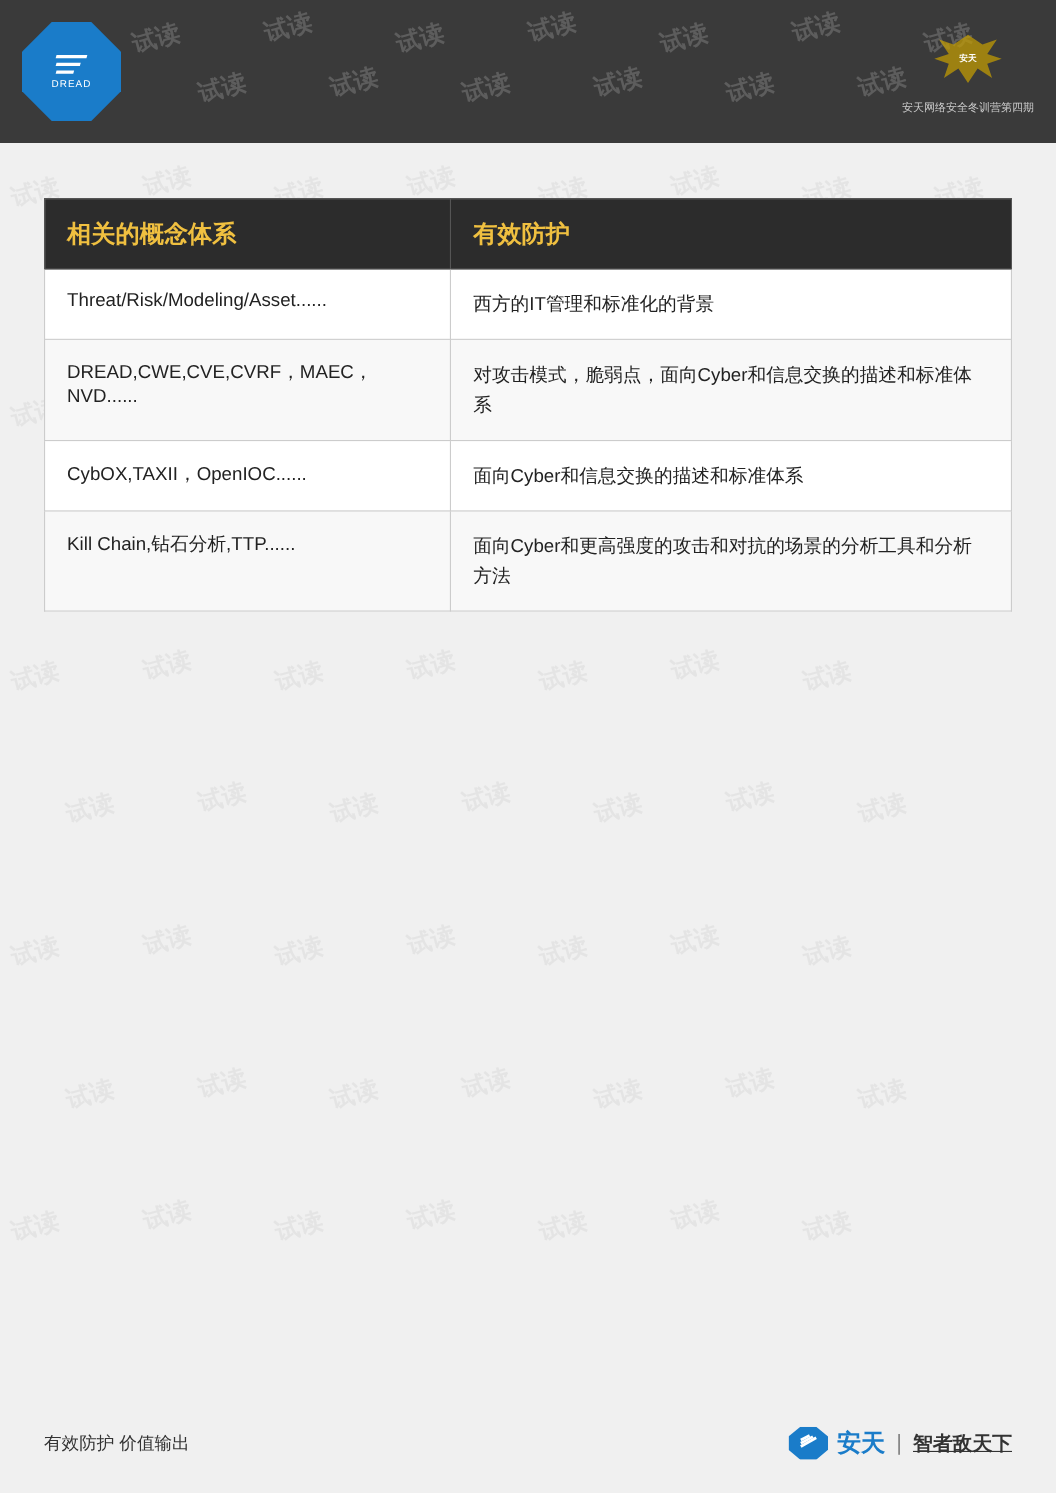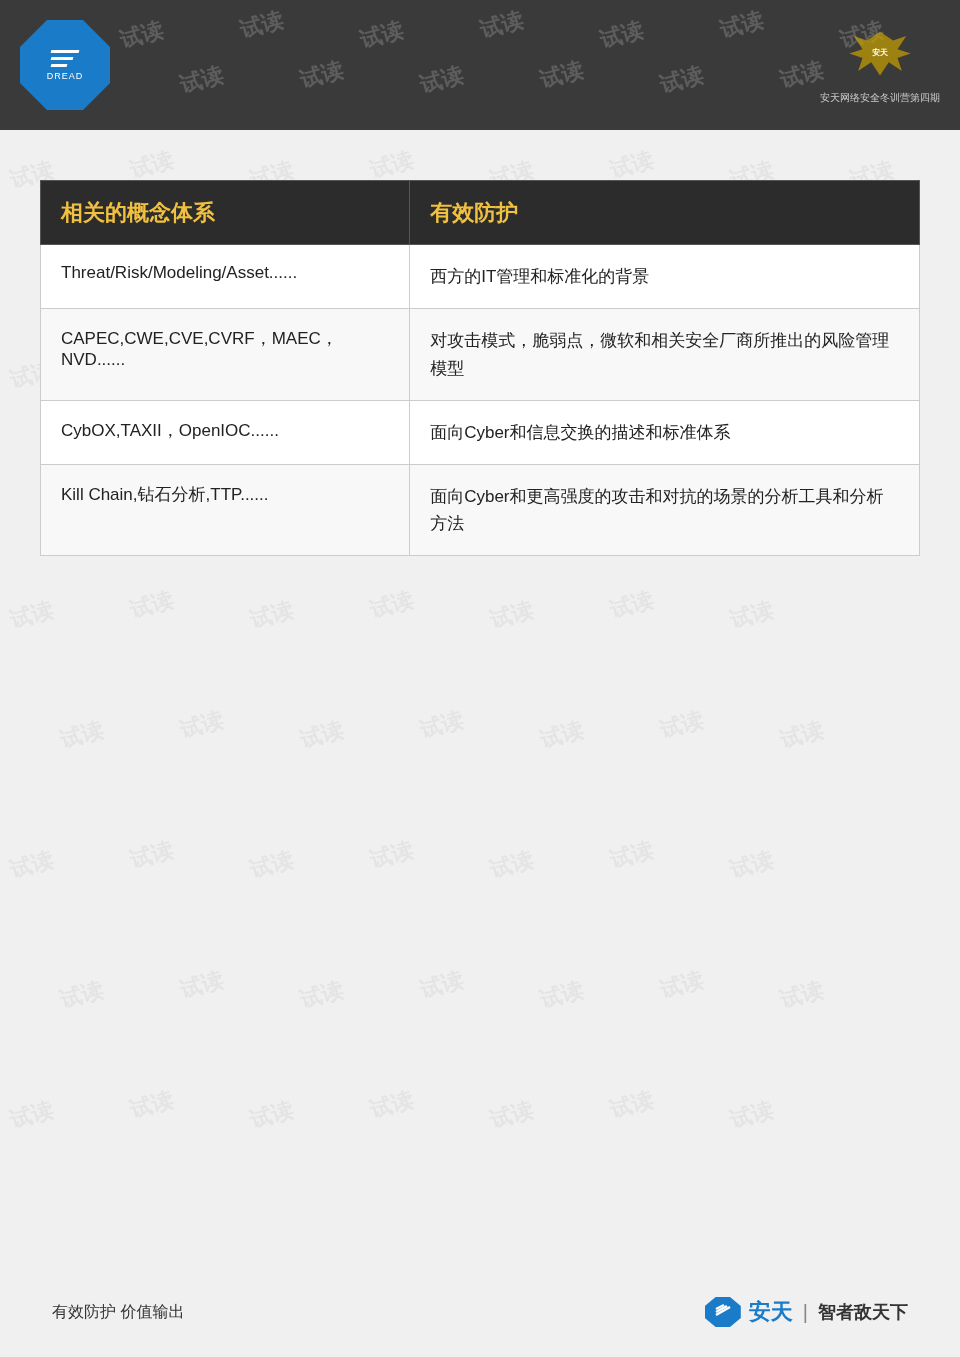--- a/index.html
+++ b/index.html
@@ -156,21 +156,21 @@
 
     
     .footer {
       position: absolute;
       bottom: 30px;
       left: 0;
       right: 0;
       display: flex;
       justify-content: space-between;
       align-items: center;
-      padding: 0 52px;
+      padding: 0 40px;
       z-index: 1;
     }
     .footer-left {
       font-size: 16px;
       color: #333;
       font-weight: 500;
     }
     .footer-right {
       display: flex;
       align-items: center;
@@ -185,20 +185,21 @@
     }
     .footer-antiy-text {
       font-size: 22px;
       font-weight: bold;
       color: #1a7cc9;
     }
     .footer-slogan {
       font-size: 18px;
       color: #333;
       font-weight: bold;
+      text-decoration: underline;
     }
 
     
     .header-right-svg {
       width: 70px;
       height: 55px;
     }
   </style>
 </head>
 <body>
@@ -315,22 +316,22 @@
         <th class="col-left">相关的概念体系</th>
         <th class="col-right">有效防护</th>
       </tr>
     </thead>
     <tbody id="table-body">
     <tr>
           <td class="col-left">Threat/Risk/Modeling/Asset......</td>
           <td class="col-right">西方的IT管理和标准化的背景</td>
         </tr>
         <tr>
-          <td class="col-left">CAPEC,CWE,CVE,CVRF，MAEC，NVD......</td>
-          <td class="col-right">对攻击模式，脆弱点，微软和相关安全厂商所推出的风险管理模型</td>
+          <td class="col-left">DREAD,CWE,CVE,CVRF，MAEC，NVD......</td>
+          <td class="col-right">对攻击模式，脆弱点，面向Cyber和信息交换的描述和标准体系</td>
         </tr>
         <tr>
           <td class="col-left">CybOX,TAXII，OpenIOC......</td>
           <td class="col-right">面向Cyber和信息交换的描述和标准体系</td>
         </tr>
         <tr>
           <td class="col-left">Kill Chain,钻石分析,TTP......</td>
           <td class="col-right">面向Cyber和更高强度的攻击和对抗的场景的分析工具和分析方法</td>
         </tr>
       </tbody>

